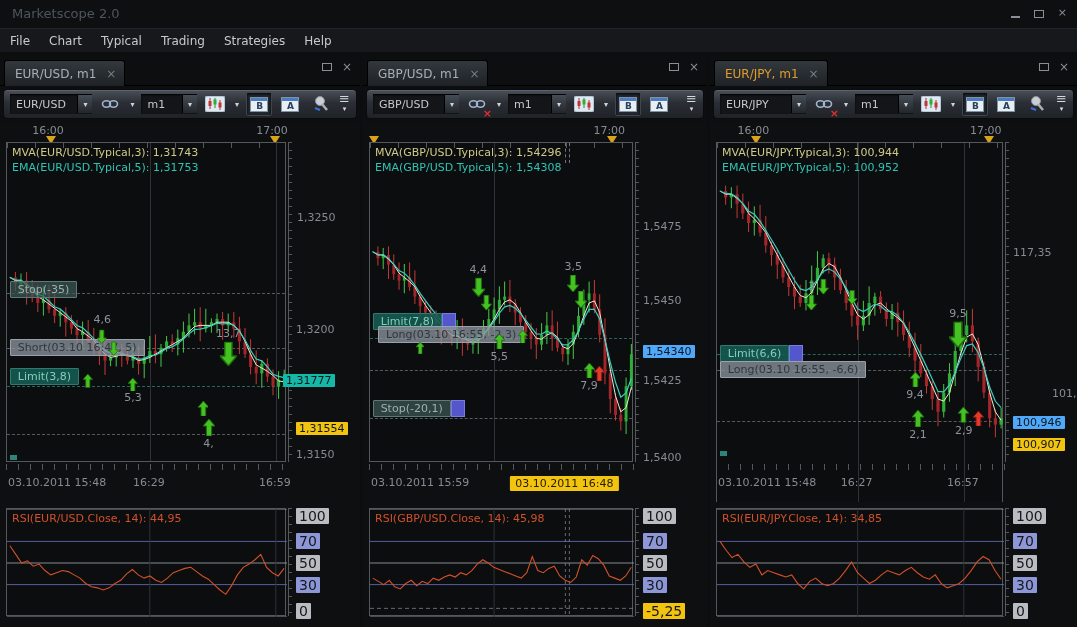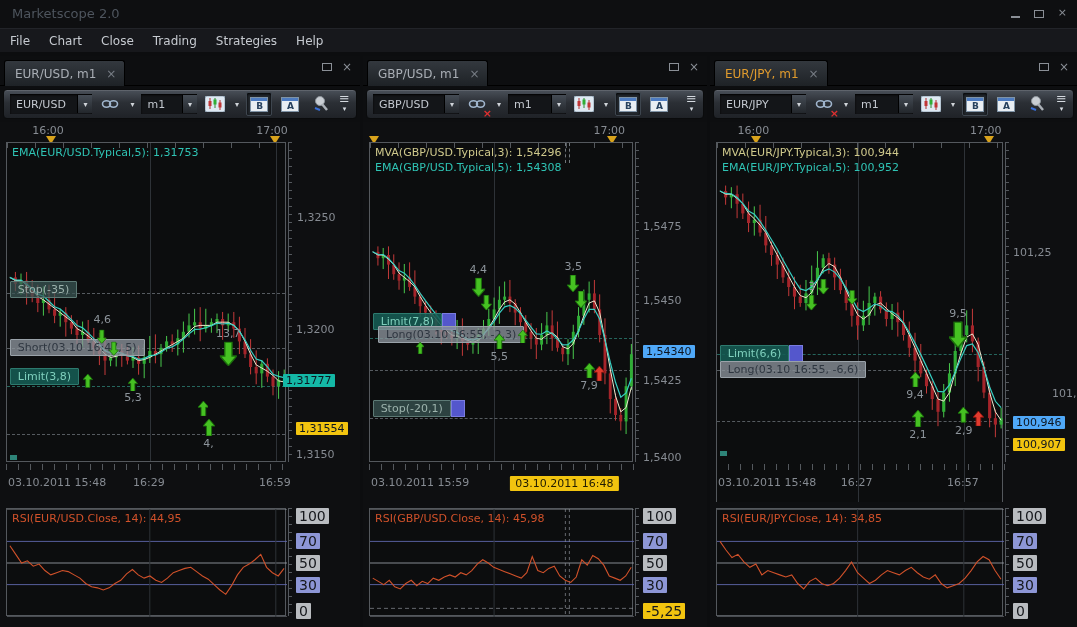--- a/index.html
+++ b/index.html
@@ -83,21 +83,21 @@
     <span class="title">Marketscope 2.0</span>
     <div class="wctrl">
       <span class="wc-min"></span>
       <span class="wc-max"></span>
       <span class="wc">×</span>
     </div>
   </div>
   <div class="menubar" id="menubar">
       <div class="menuitem">File</div>
       <div class="menuitem">Chart</div>
-      <div class="menuitem">Close</div>
+      <div class="menuitem">Typical</div>
       <div class="menuitem">Trading</div>
       <div class="menuitem">Strategies</div>
       <div class="menuitem">Help</div>
     </div>
   <div class="panels" id="panels">
       <div class="panel" style="left: 0px; width: 360px;">
         <div class="tabbar">
           <div class="tab">
             <div class="tablabel">EUR/USD, m1</div>
             <div class="tabclose">×</div>
@@ -267,20 +267,21 @@
               <line x1="266" y1="226.56" x2="266" y2="252.32" stroke="#c43a3a" stroke-width="1"></line>
               <rect x="264.46" y="233.6" width="3.08" height="9.599999999999994" fill="#a5242a"></rect>
               <line x1="271.59999999999997" y1="228.16000000000003" x2="271.59999999999997" y2="255.84" stroke="#49c94d" stroke-width="1"></line>
               <rect x="270.05999999999995" y="236.8" width="3.08" height="6.399999999999977" fill="#2fae35"></rect>
               <line x1="277.2" y1="226.56" x2="277.2" y2="240.64" stroke="#49c94d" stroke-width="1"></line>
               <rect x="275.65999999999997" y="236.8" width="3.08" height="1" fill="#2fae35"></rect>
               <polyline points="2.8,134.4 8.399999999999999,137.60000000000002 14,137.60000000000002 19.599999999999998,141.86666666666667 25.2,146.13333333333333 30.8,153.6 36.39999999999999,156.8 41.99999999999999,161.0666666666667 47.599999999999994,165.33333333333331 53.199999999999996,169.60000000000002 58.8,173.86666666666667 64.39999999999999,178.13333333333333 69.99999999999999,185.60000000000002 75.6,188.8 81.19999999999999,193.06666666666666 86.8,197.33333333333334 92.39999999999999,204.8 97.99999999999999,211.2 103.6,214.39999999999998 109.19999999999999,213.33333333333331 114.8,211.2 120.39999999999999,212.26666666666665 125.99999999999999,214.39999999999998 131.6,217.59999999999997 137.2,216.53333333333333 142.8,214.39999999999998 148.4,211.2 154,208 159.6,204.8 165.2,201.6 170.8,198.4 176.4,195.2 182,188.8 187.6,183.46666666666667 193.2,182.40000000000003 198.8,182.40000000000003 204.4,182.40000000000003 210,179.20000000000002 215.6,179.20000000000002 221.2,179.20000000000002 226.8,182.40000000000003 232.4,187.73333333333335 238,198.4 243.6,211.2 249.2,221.86666666666667 254.79999999999998,225.06666666666666 260.4,228.26666666666668 266,232.53333333333333 271.59999999999997,237.86666666666667 277.2,238.93333333333334" fill="none" stroke="#efe8cf" stroke-width="1"></polyline>
               <polyline points="2.8,134.4 8.399999999999999,136.832 14,137.12384 19.599999999999998,140.9527808 25.2,145.75872409600004 30.8,151.17040893952003 36.39999999999999,153.3096535425024 41.99999999999999,158.28398519635152 47.599999999999994,163.8000708217379 53.199999999999996,166.0040439094775 58.8,171.01850722387604 64.39999999999999,176.55947447880317 69.99999999999999,182.42687417685795 75.6,184.84866198965193 81.19999999999999,189.9981704335842 86.8,195.62286566882221 92.39999999999999,201.54217671466978 97.99999999999999,207.64414956309525 103.6,210.2113727291191 109.19999999999999,209.37105109205385 114.8,210.06605167707335 120.39999999999999,212.9289520397855 125.99999999999999,213.487950264667 131.6,216.26652916409355 137.2,215.557248081738 142.8,212.68549381067757 148.4,212.12100616262006 154,209.33902382082442 159.6,205.18219476891116 165.2,203.82096075672493 170.8,200.54499566916945 176.4,196.08189731488505 182,190.8827763352287 187.6,186.44332132784183 193.2,186.12285922326194 198.8,184.70817271842242 204.4,182.6150670854219 210,180.10134159296157 215.6,180.97483178763616 221.2,180.30039570833446 226.8,182.31424533916737 232.4,188.42683211028378 238,197.08063590837594 243.6,207.30999426319306 249.2,216.08419644317968 254.79999999999998,217.87620179477142 260.4,223.85124511275825 266,231.20377196991015 271.59999999999997,233.33033862134428 277.2,234.6488099452335" fill="none" stroke="#37cfc2" stroke-width="1.2"></polyline>
             </svg>
             <div class="legend">
+              <div style="color: rgb(207, 201, 140);">MVA(EUR/USD.Typical,3): 1,31743</div>
               <div style="color: rgb(47, 195, 180);">EMA(EUR/USD.Typical,5): 1,31753</div>
             </div>
             <div class="tbadge stop" style="left: 2.8px; top: 138.2px;">Stop(-35)</div>
             <div class="tbadge entry" style="left: 2.8px; top: 195.8px;">Short(03.10 16:47, 5)</div>
             <div class="tbadge limit" style="left: 2.8px; top: 224.6px;">Limit(3,8)</div>
             <div class="marker" style="left: 2.8px; top: 311.6px;"></div>
             <div class="arrow" style="left: 90.4px; top: 185.2px; width: 9.6px; height: 13.6px;"><svg width="9.600000000000001" height="13.600000000000001" viewBox="0 0 12 17" style="transform: rotate(180deg);">
                 <path d="M6 0 L12 7 L8.6 7 L8.6 17 L3.4 17 L3.4 7 L0 7 Z" fill="#46c122" stroke="#1b6e0c" stroke-width="1"></path>
               </svg><div class="alabel" style="top: -15px;">4,6</div></div>
             <div class="arrow" style="left: 101.6px; top: 198px; width: 9.6px; height: 13.6px;"><svg width="9.600000000000001" height="13.600000000000001" viewBox="0 0 12 17" style="transform: rotate(180deg);">
@@ -777,21 +778,21 @@
                 <path d="M6 0 L12 7 L8.6 7 L8.6 17 L3.4 17 L3.4 7 L0 7 Z" fill="#46c122" stroke="#1b6e0c" stroke-width="1"></path>
               </svg><div class="alabel" style="top: 18px;">2,1</div></div>
             <div class="arrow" style="left: 241.42px; top: 264.35px; width: 10.8px; height: 15.3px;"><svg width="10.8" height="15.3" viewBox="0 0 12 17">
                 <path d="M6 0 L12 7 L8.6 7 L8.6 17 L3.4 17 L3.4 7 L0 7 Z" fill="#46c122" stroke="#1b6e0c" stroke-width="1"></path>
               </svg><div class="alabel" style="top: 16.3px;">2,9</div></div>
             <div class="arrow" style="left: 255.77px; top: 267.55px; width: 10.8px; height: 15.3px;"><svg width="10.8" height="15.3" viewBox="0 0 12 17">
                 <path d="M6 0 L12 7 L8.6 7 L8.6 17 L3.4 17 L3.4 7 L0 7 Z" fill="#e23b2e" stroke="#821410" stroke-width="1"></path>
               </svg></div>
           </div>
           <div class="yruler" style="left: 295px; top: 20px; height: 320px;"></div>
-          <div class="ylab" style="left: 303px; top: 124px;">101,25</div>
+          <div class="ylab" style="left: 303px; top: 124px;">117,35</div>
           <div class="ylab" style="left: 303px; top: 264.8px; margin-left: 39px;">101,00</div>
           <div class="ylab ybadge" style="left: 303px; top: 293.6px; background: rgb(79, 168, 248); color: rgb(13, 21, 32);">100,946</div>
           <div class="ylab ybadge" style="left: 303px; top: 316px; background: rgb(242, 196, 15); color: rgb(13, 21, 32);">100,907</div>
           <div class="ticksbottom" style="left: 6px; width: 295px; top: 342px;"></div>
           <div class="xlab left" style="top: 354px; left: 8px;">03.10.2011 15:48</div>
           <div class="xlab" style="top: 354px; left: 146.63px;">16:27</div>
           <div class="xlab" style="top: 354px; left: 252.82px;">16:57</div>
         </div>
         <div class="rsi">
           <div class="plot" style="left: 6px; top: 6px; width: 287px; height: 108px;">

